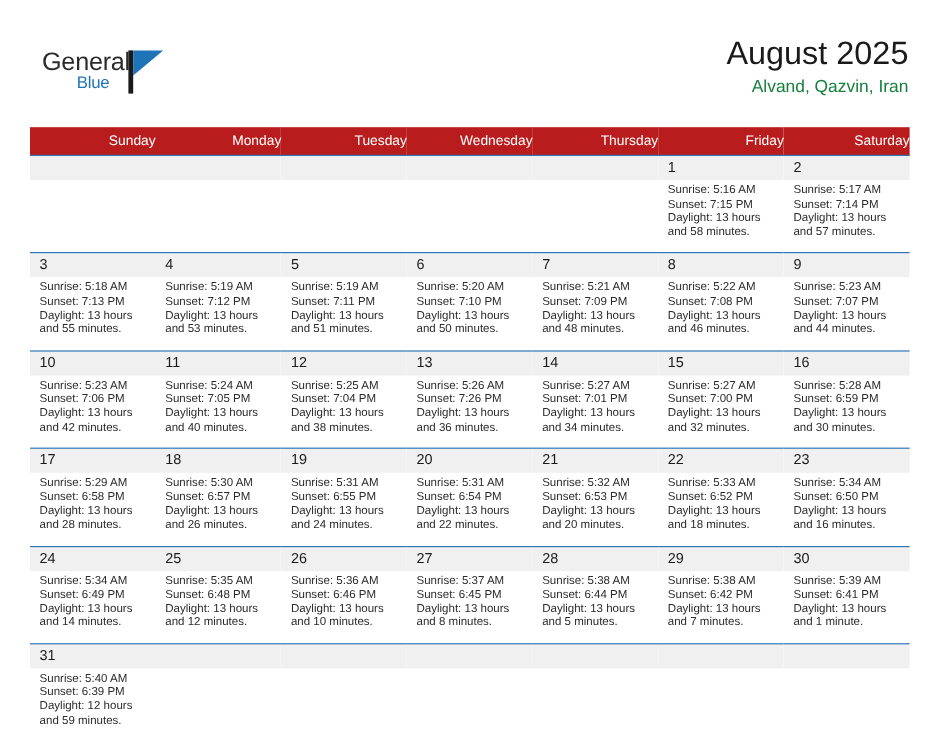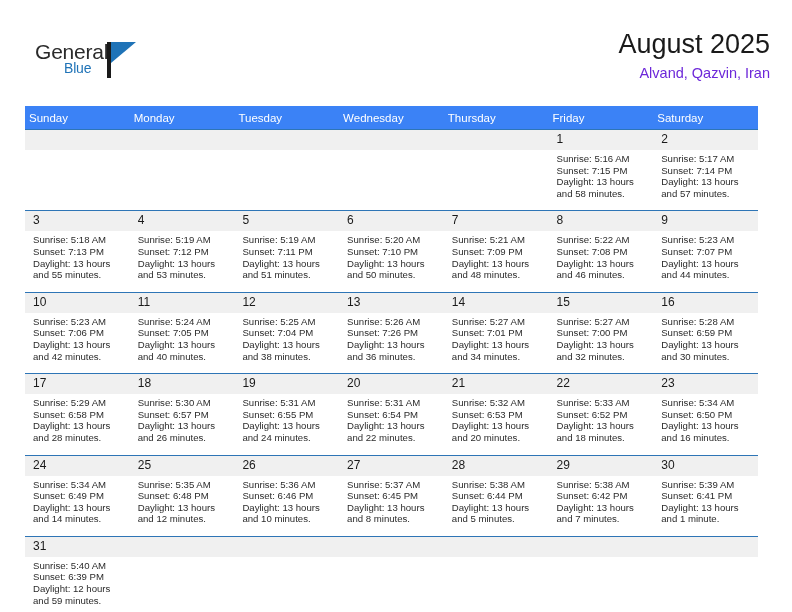--- a/index.html
+++ b/index.html
@@ -69,53 +69,53 @@
     position: absolute;
     left: 72px;
     top: 2px;
     width: 4px;
     height: 36px;
     background: #1a1a1a;
   }
 
   .title-block {
     position: absolute;
-    right: 22px;
+    right: 35px;
     top: 28px;
     text-align: right;
   }
   .title-month {
     font-size: 27px;
     color: #1a1a1a;
     line-height: 32px;
     white-space: nowrap;
   }
   .title-location {
     font-size: 14.5px;
-    color: #6d28d9;
+    color: #15803d;
     line-height: 20px;
     margin-top: 3px;
     white-space: nowrap;
   }
 
   
   .calendar {
     position: absolute;
     left: 25px;
     top: 106px;
     width: 733px;
     border-collapse: collapse;
     table-layout: fixed;
   }
   .calendar th {
-    background: #3b82f6;
+    background: #b91c1c;
     color: #ffffff;
     font-weight: normal;
     font-size: 11.5px;
-    text-align: left;
+    text-align: right;
     padding: 5px 0 5px 4px;
     height: 13px;
     border: none;
   }
   .calendar td {
     vertical-align: top;
     padding: 0;
     border-top: 1.2px solid #2e75b6;
     background: #ffffff;
     height: 60px;

